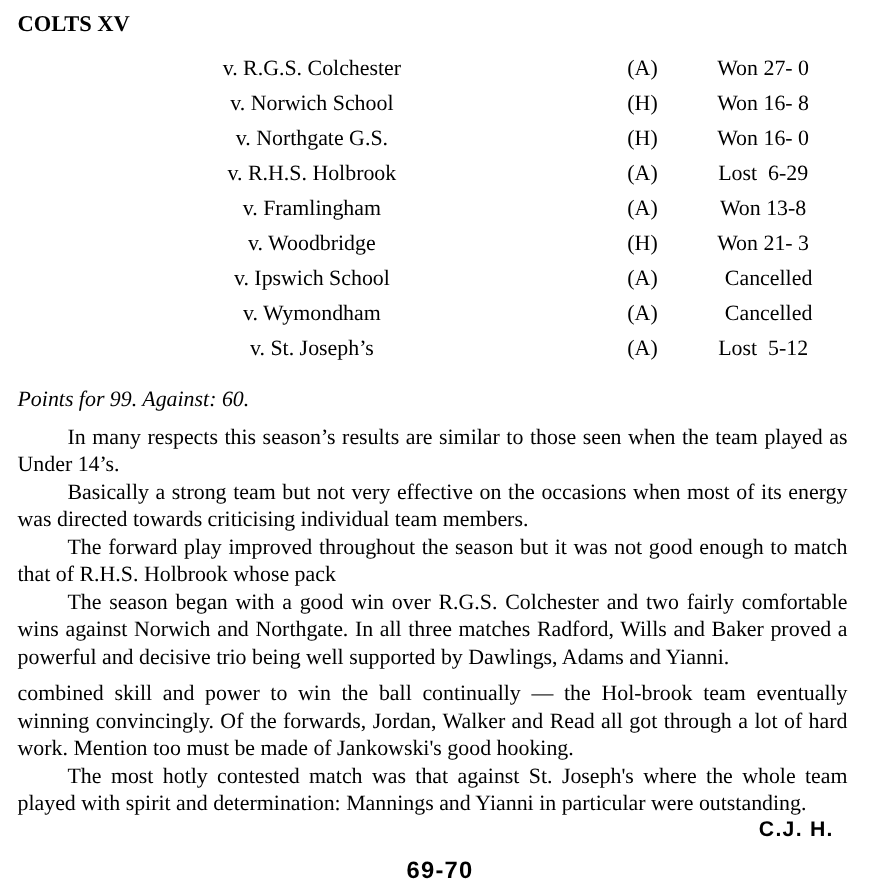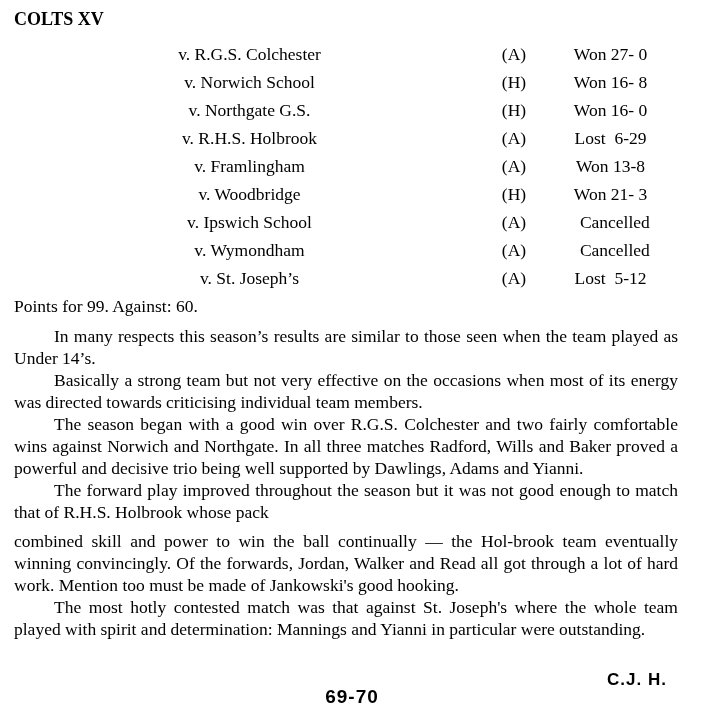--- a/index.html
+++ b/index.html
@@ -23,21 +23,22 @@
 
   .results { font-size: 17.5px; text-align: center; }
   .row { display: flex; height: 28px; line-height: 28px; }
   .opponent { flex: 1; }
   .venue { width: 58px; }
   .score { width: 135px; white-space: pre; }
 
   .summary {
     font-size: 17.5px;
     line-height: 22px;
-    margin-top: 3px;
+    margin-top: 16px;
+    font-style: italic;
   }
 
   .report {
     margin-top: 8px;
     font-size: 17.5px;
     line-height: 22px;
     text-align: justify;
   }
   .report p { margin: 0; font-family: Liberation Serif, serif; }
   .report p.indent { text-indent: 40px; }
@@ -49,21 +50,21 @@
     transform: translateX(-50%);
     bottom: 4px;
     font-family: "Liberation Sans", sans-serif;
     font-weight: bold;
     font-size: 19px;
     letter-spacing: 1px;
   }
   .author {
     position: absolute;
     right: 37px;
-    bottom: 22px;
+    bottom: 38px;
     font-family: "Liberation Sans", sans-serif;
     font-weight: bold;
     font-size: 17px;
     letter-spacing: 1px;
   }
 </style>
 </head>
 <body>
 
 <div class="page">
@@ -116,22 +117,22 @@
       <span class="venue">(A)</span>
       <span class="score">Lost  5-12</span>
     </div>
   </div>
 
   <div class="summary">Points for 99. Against: 60.</div>
 
   <div class="report">
     <p class="indent">In many respects this season’s results are similar to those seen when the team played as Under 14’s.</p>
     <p class="indent">Basically a strong team but not very effective on the occasions when most of its energy was directed towards criticising individual team members.</p>
+    <p class="indent">The forward play improved throughout the season but it was not good enough to match that of R.H.S. Holbrook whose pack</p>
     <p class="indent">The season began with a good win over R.G.S. Colchester and two fairly comfortable wins against Norwich and Northgate. In all three matches Radford, Wills and Baker proved a powerful and decisive trio being well supported by Dawlings, Adams and Yianni.</p>
-    <p class="indent">The forward play improved throughout the season but it was not good enough to match that of R.H.S. Holbrook whose pack</p>
     <p class="gap">combined skill and power to win the ball continually — the Hol-brook team eventually winning convincingly. Of the forwards, Jordan, Walker and Read all got through a lot of hard work. Mention too must be made of Jankowski's good hooking.</p>
     <p class="indent">The most hotly contested match was that against St. Joseph's where the whole team played with spirit and determination: Mannings and Yianni in particular were outstanding.</p>
   </div>
 
 </div>
 
 <div class="page-number">69-70</div>
 <div class="author">C.J. H.</div>
 
 </body></html>

